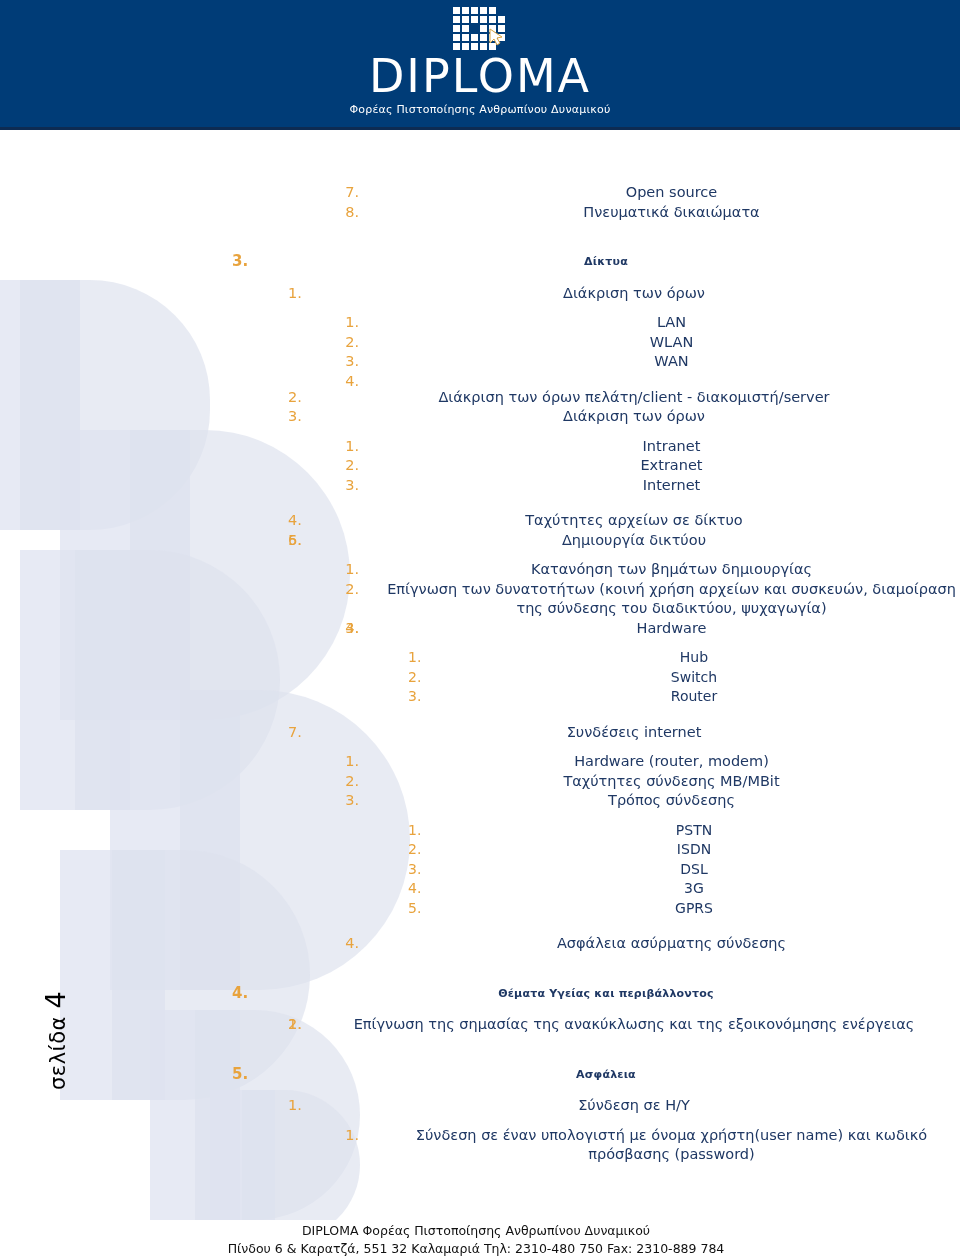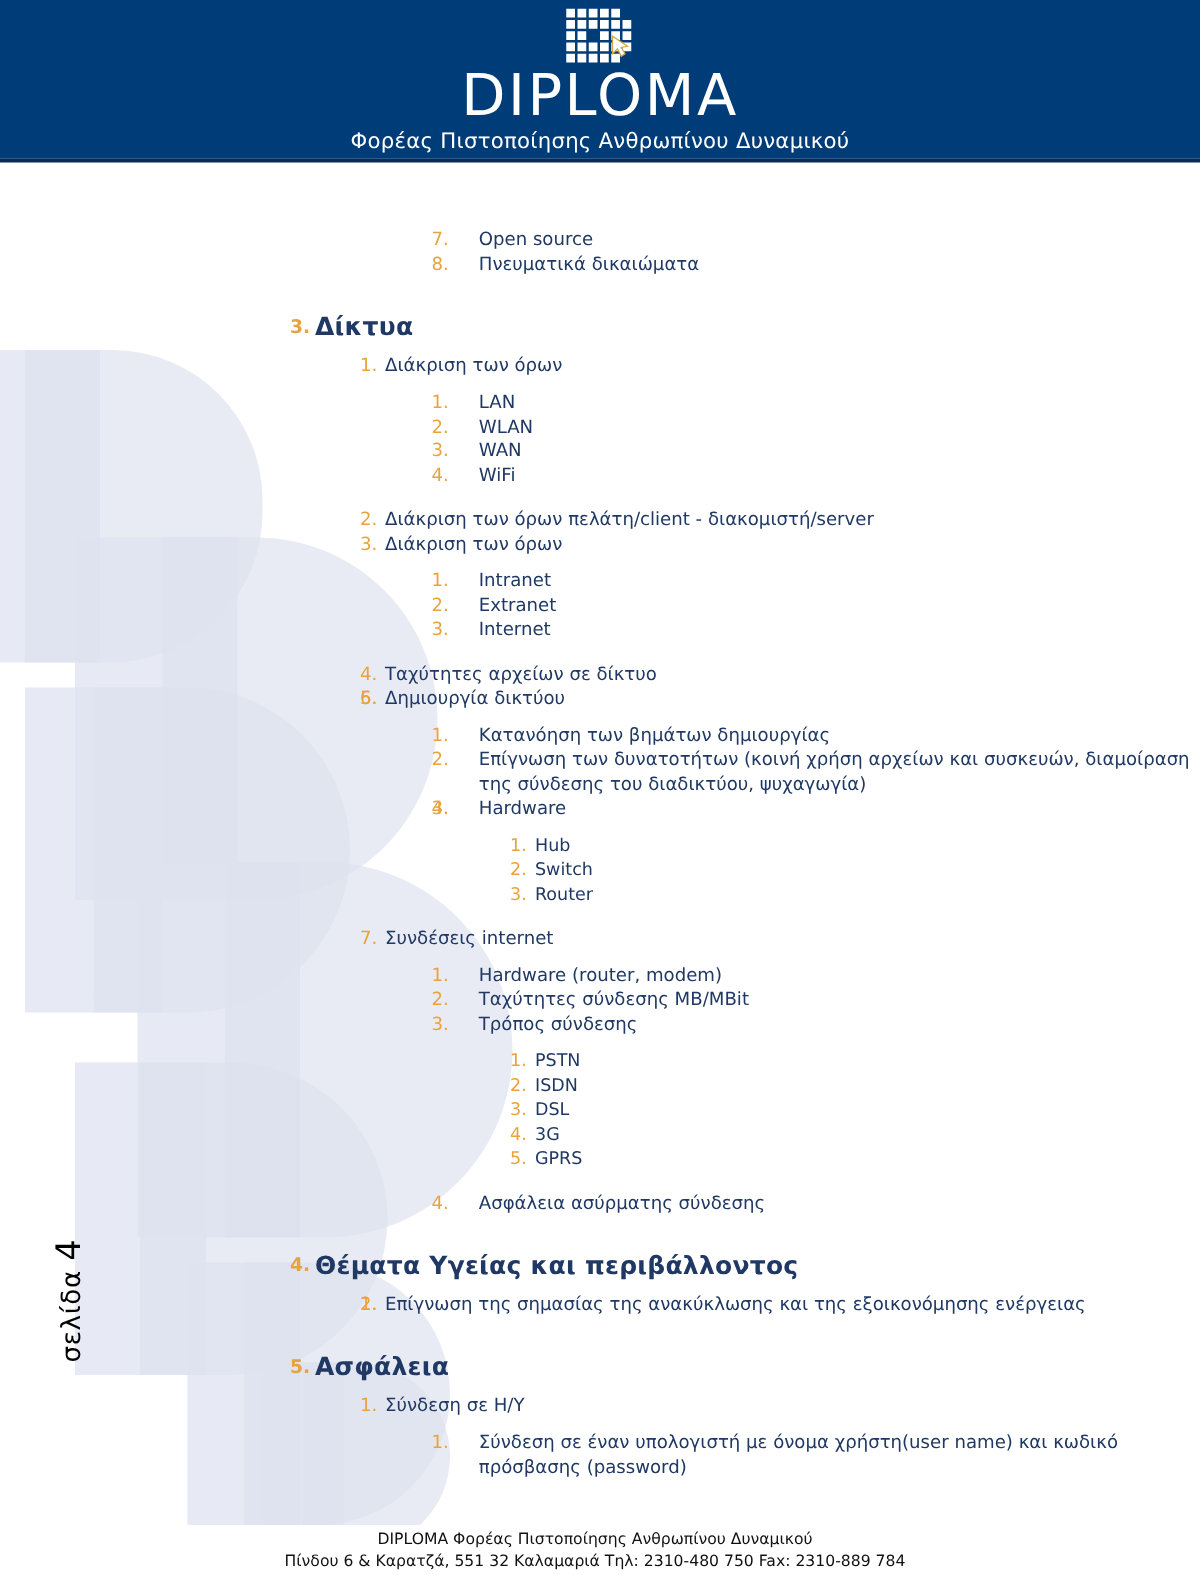--- a/index.html
+++ b/index.html
@@ -26,21 +26,21 @@
   }
   .logo-mark{
     margin-top:4px;width:62px;height:50px;position:relative;
   }
   .logo-word{
     font-size:46px;letter-spacing:2px;color:#ffffff;font-weight:400;
     line-height:46px;margin-top:-1px;
     font-family:"DejaVu Sans","Liberation Sans",sans-serif;
   }
   .logo-tag{
-    font-size:17px;color:#ffffff;letter-spacing:.2px;margin-top:4px;
+    font-size:11px;color:#ffffff;letter-spacing:.2px;margin-top:4px;
   }
 
   
   .watermark{
     position:absolute;left:0;top:130px;width:560px;height:1090px;
     overflow:hidden;pointer-events:none;
   }
   .wm-d{position:absolute;}
   .wm-d .stem{position:absolute;left:0;top:0;background:#dfe3f0;opacity:.75;}
   .wm-d .bowl{position:absolute;background:#dde1ee;opacity:.68;border-radius:50%;}
@@ -60,26 +60,26 @@
   .content{
     position:absolute;left:0;top:183px;width:960px;
   }
   .row{
     display:block;position:relative;
     line-height:19.5px;
   }
   .row .num{
     position:absolute;color:#E8A33D;font-weight:400;text-align:right;
   }
-  .row .txt{display:block;color:#1F3864;}
+  .row .txt{display:block;color:#1F3864;text-align:center;}
 
   
   .lvl1{margin-top:14px;margin-bottom:2px;}
   .lvl1 .num{left:232px;width:14px;font-size:15px;font-weight:bold;color:#E8A33D;}
-  .lvl1 .txt{margin-left:252px;font-size:20px;font-weight:bold;color:#1F3864;letter-spacing:.2px;}
+  .lvl1 .txt{margin-left:252px;font-size:11px;font-weight:bold;color:#1F3864;letter-spacing:.2px;}
 
   
   .lvl2 .num{left:288px;width:12px;font-size:14.5px;}
   .lvl2 .txt{margin-left:308px;font-size:14.5px;}
 
   
   .lvl3 .num{left:345px;width:14px;font-size:14.5px;}
   .lvl3 .txt{margin-left:383px;font-size:14.5px;}
 
   
@@ -209,21 +209,20 @@
     <div class="row lvl3">
       <span class="num">2.</span>
       <span class="txt">WLAN</span>
     </div>
     <div class="row lvl3">
       <span class="num">3.</span>
       <span class="txt">WAN</span>
     </div>
     <div class="row lvl3">
       <span class="num">4.</span>
-      <span class="txt">WiFi</span>
     </div>
     <div class="gap-md"></div>
     <div class="row lvl2">
       <span class="num">2.</span>
       <span class="txt">Διάκριση των όρων πελάτη/client - διακομιστή/server</span>
     </div>
     <div class="row lvl2">
       <span class="num">3.</span>
       <span class="txt">Διάκριση των όρων</span>
     </div>

